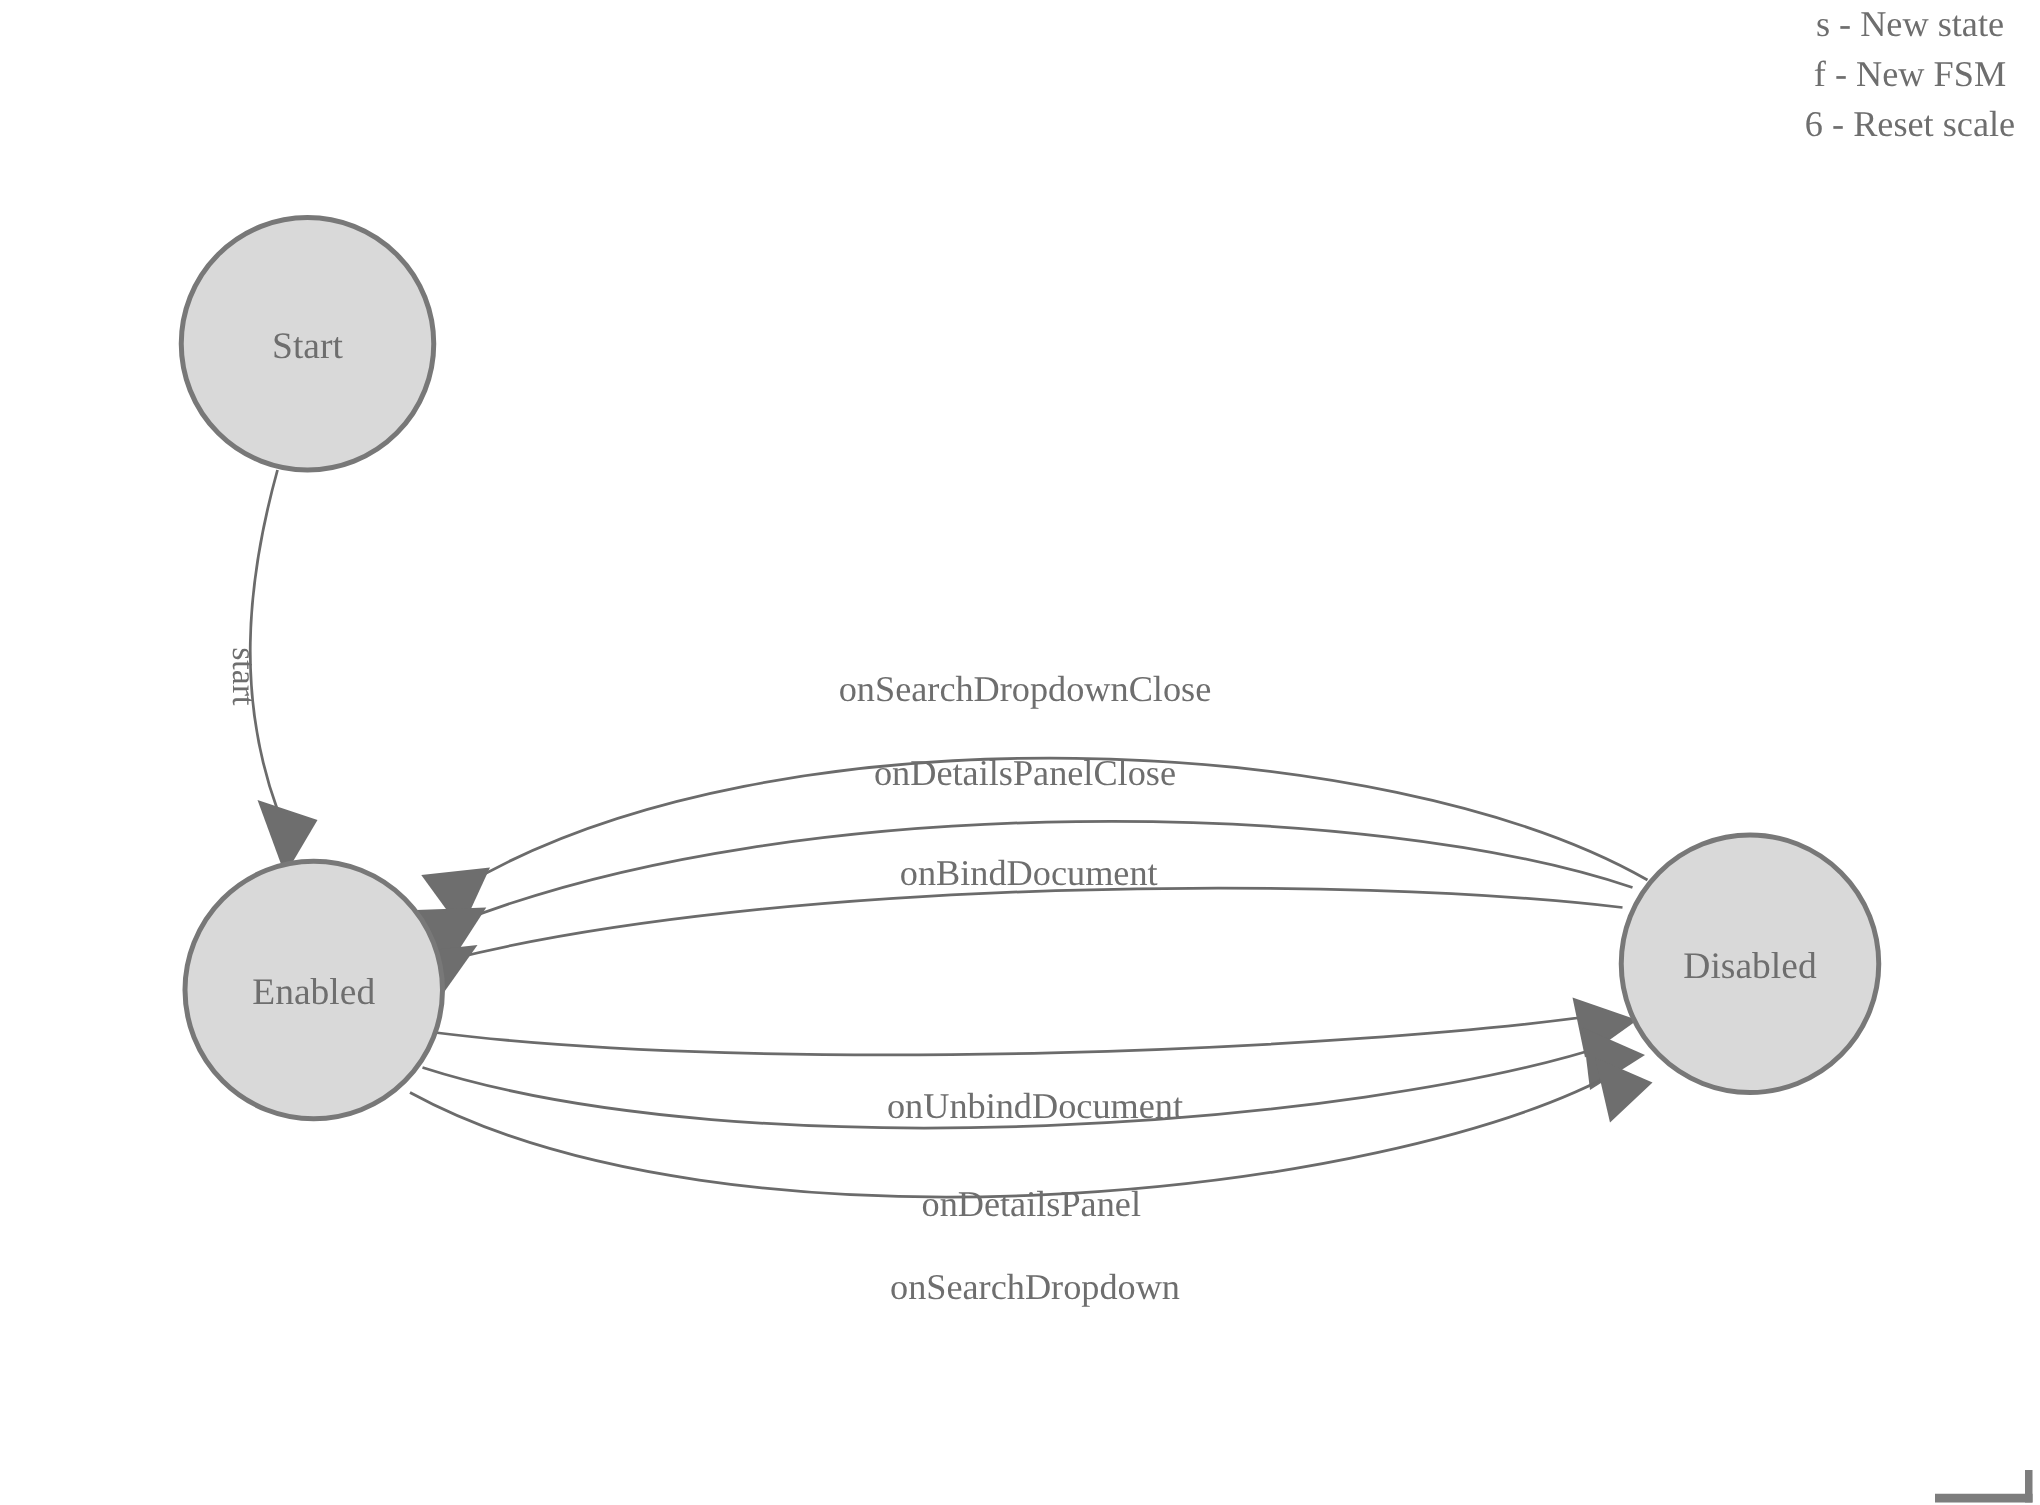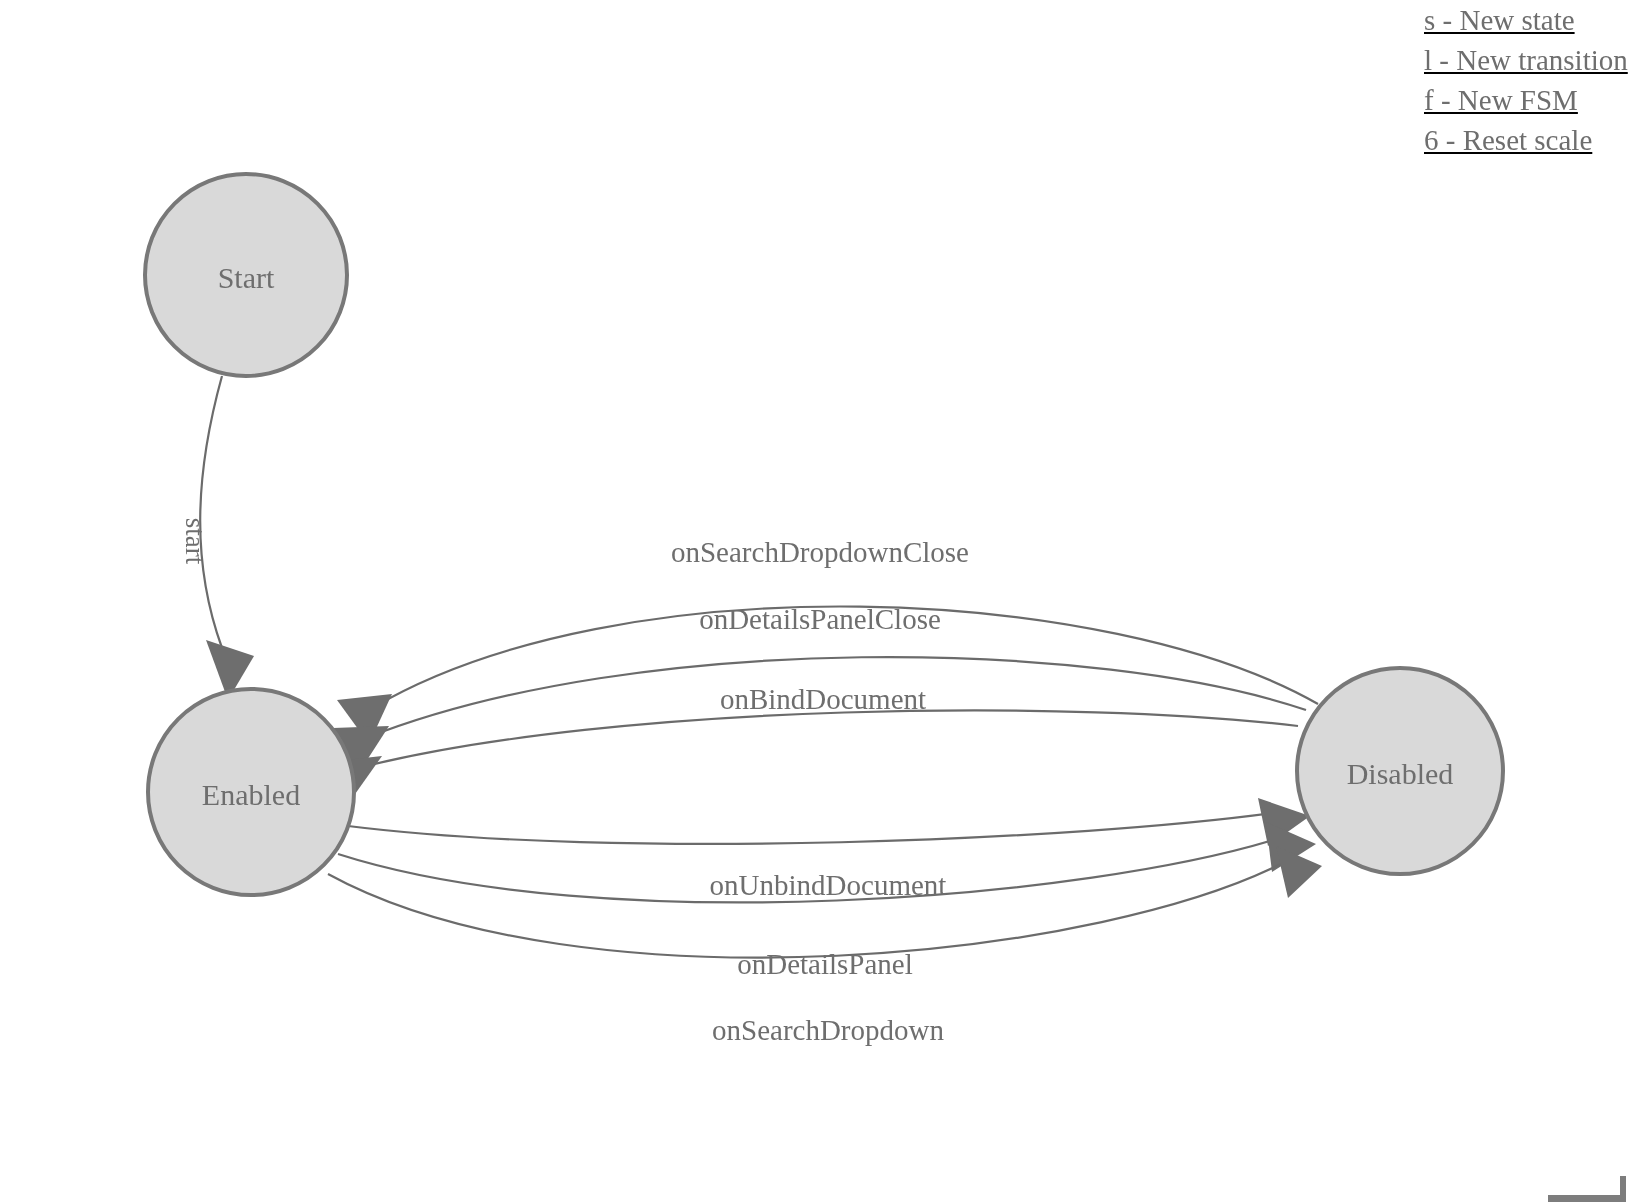--- a/index.html
+++ b/index.html
@@ -60,23 +60,22 @@
     fill: #6e6e6e;
     text-anchor: middle;
     dominant-baseline: central;
   }
   #help-overlay {
     position: absolute;
     right: 0px;
     top: 0px;
     width: 208px;
     overflow: hidden;
-    text-align: left;
+    text-align: center;
     pointer-events: none;
-    text-decoration: underline;
   }
   .help-line {
     font-family: "Liberation Serif", "DejaVu Serif", serif;
     font-size: 29px;
     line-height: 40px;
     color: #6e6e6e;
     white-space: nowrap;
   }
   #scroll-corner-h {
     position: absolute;
@@ -171,21 +170,20 @@
       <text class="edge-label" x="828" y="885">onUnbindDocument</text>
 
       <text class="edge-label" x="825" y="964">onDetailsPanel</text>
 
       <text class="edge-label" x="828" y="1030">onSearchDropdown</text>
     </g>
   </svg>
 
   <div id="help-overlay">
     <div class="help-line">s - New state</div>
-    <div class="help-line">l - New transition</div>
     <div class="help-line">f - New FSM</div>
     <div class="help-line">6 - Reset scale</div>
   </div>
 
   <div id="scroll-corner-h"></div>
   <div id="scroll-corner-v"></div>
 
 </div>
 
 </body></html>

